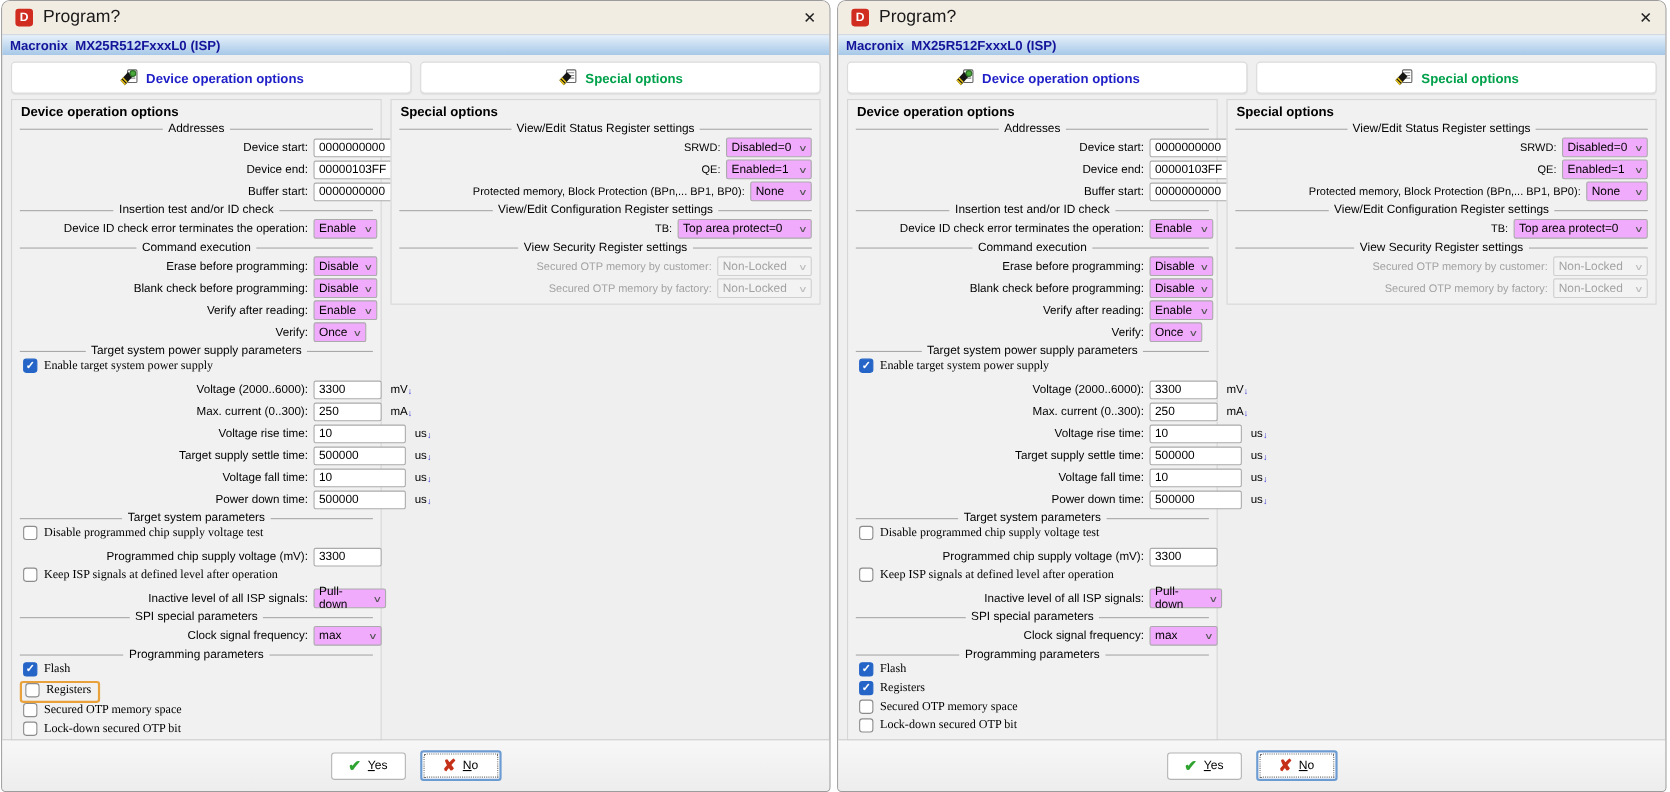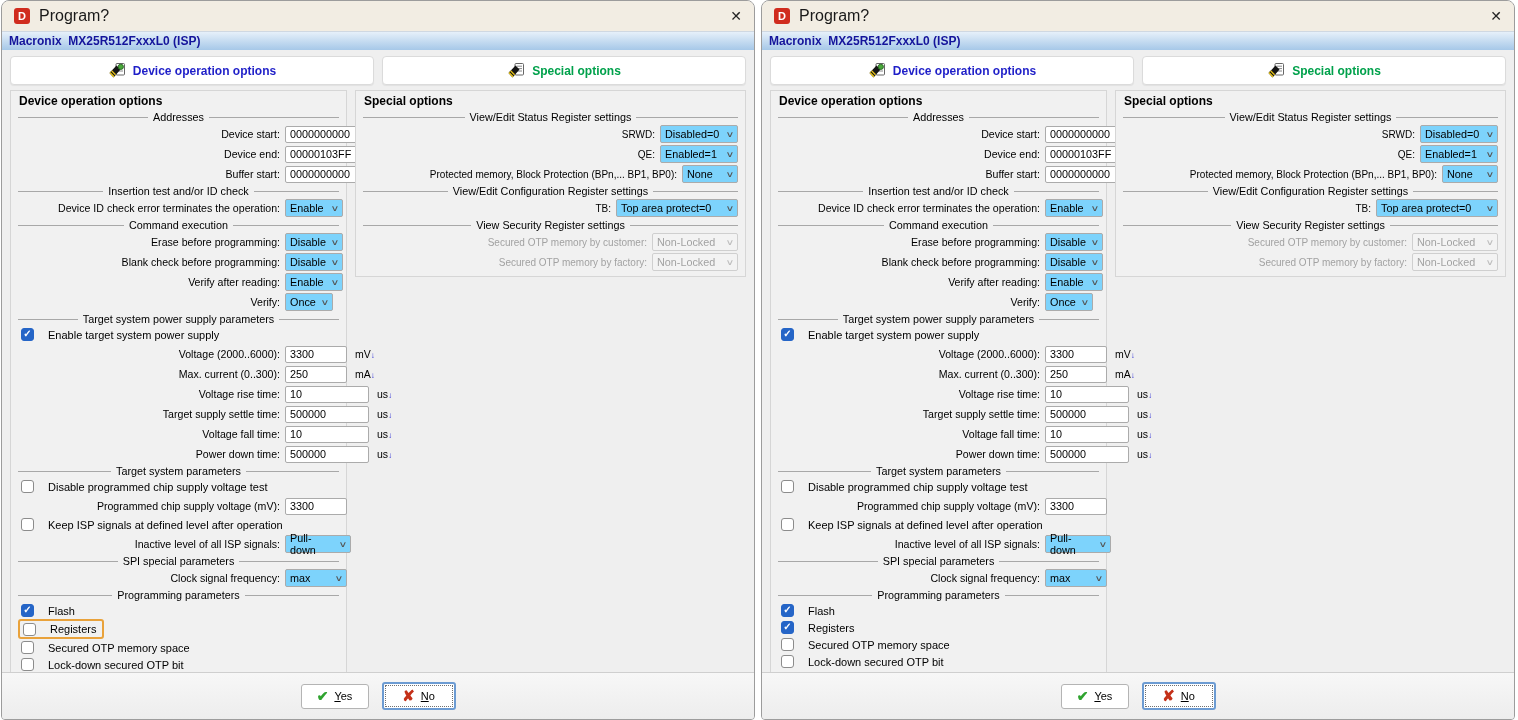--- a/index.html
+++ b/index.html
@@ -37,29 +37,29 @@
   .flabel{width:218px;flex:none;display:flex;justify-content:flex-end;padding-right:5px;
     white-space:nowrap;font-size:10.6px;margin-left:44px;}
   .flabel-spec{flex:1;display:flex;justify-content:flex-end;padding-right:5px;
     white-space:nowrap;font-size:10px;}
   .gray{color:#A2A2A2;}
   .txt{height:17px;box-sizing:border-box;border:1px solid #ABABAB;border-radius:2px;background:#fff;
     font:10.8px "Liberation Sans",sans-serif;padding:0 4px;}
   .w68{width:92px}.w62{width:62px}.w84{width:84px}
   .unit{margin-left:8px;display:flex;align-items:flex-end;gap:0;font-size:10.5px;}
   .darr{color:#2C2CD4;font-size:8px;font-weight:bold;margin-top:2px;}
-  .sel{height:18px;box-sizing:border-box;border:1px solid #ABABAB;border-radius:2px;background:#7dd3fc;
+  .sel{height:18px;box-sizing:border-box;border:1px solid #ABABAB;border-radius:2px;background:#f0abfc;
     display:flex;align-items:center;justify-content:space-between;padding:0 4px;font-size:10.8px;flex:none;}
   .chev{color:#555;font-size:8px;transform:scaleX(1.5);margin-left:4px;}
   .sel.dis{background:#F3F3F3;color:#A2A2A2;border-color:#CFCFCF;}
   .sel.dis .chev{color:#BDBDBD;}
   .s56{width:58px}.s46{width:48px}.s66{width:66px}.s60{width:62px}
   .s76{width:78px}.s54{width:56px}.s120{width:122px}.s84{width:86px}
   
-  .cbrow{display:flex;align-items:center;height:17px;gap:14px;padding-left:3px;}
+  .cbrow{display:flex;align-items:flex-start;height:17px;gap:6px;padding-left:3px;font-family:Liberation Serif, serif;}
   .cb{width:13px;height:13px;box-sizing:border-box;border:1px solid #8C8C8C;border-radius:3px;
     background:#fff;flex:none;position:relative;}
   .cb.checked{background:#2565C7;border-color:#2565C7;}
   .cb.checked::after{content:"✓";position:absolute;left:0;right:0;top:-1px;color:#fff;font-size:10px;
     text-align:center;font-weight:bold;}
   .cblabel{font-size:11px;white-space:nowrap;}
   .cbrow.highlight{border:2px solid #E9A23B;border-radius:3px;height:20px;box-sizing:border-box;
     padding:0 6px 0 3px;margin-left:0;width:max-content;}
   
   .btmbar{position:absolute;left:0;right:0;bottom:0;height:46px;border-top:1px solid #CFCFCF;

